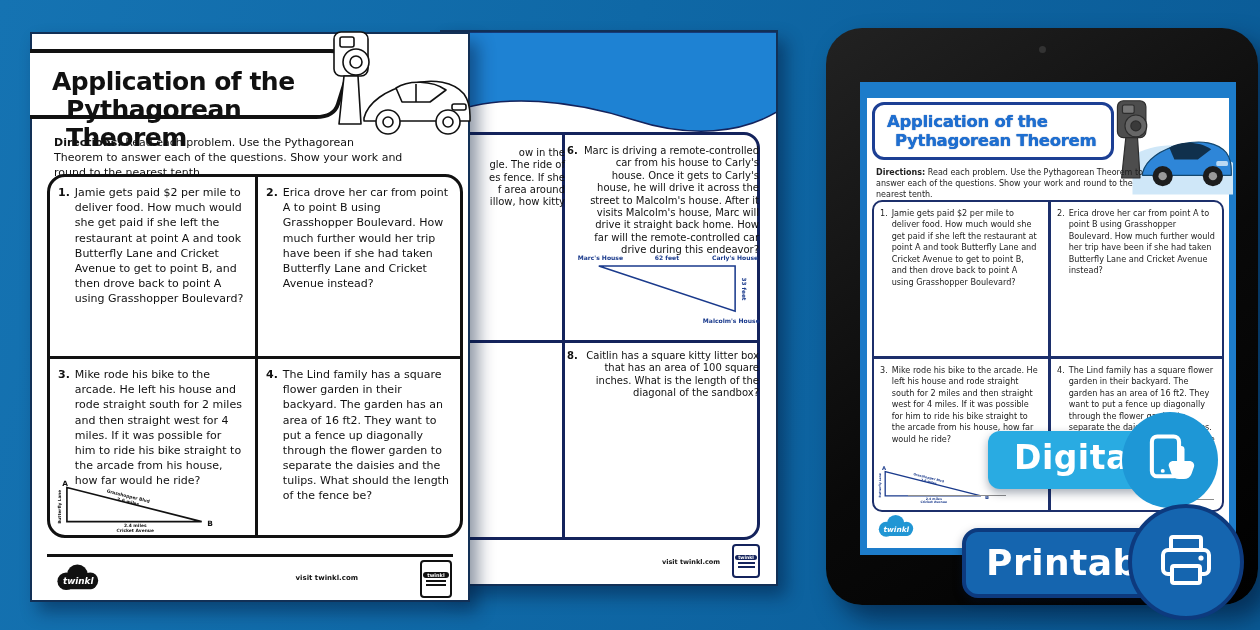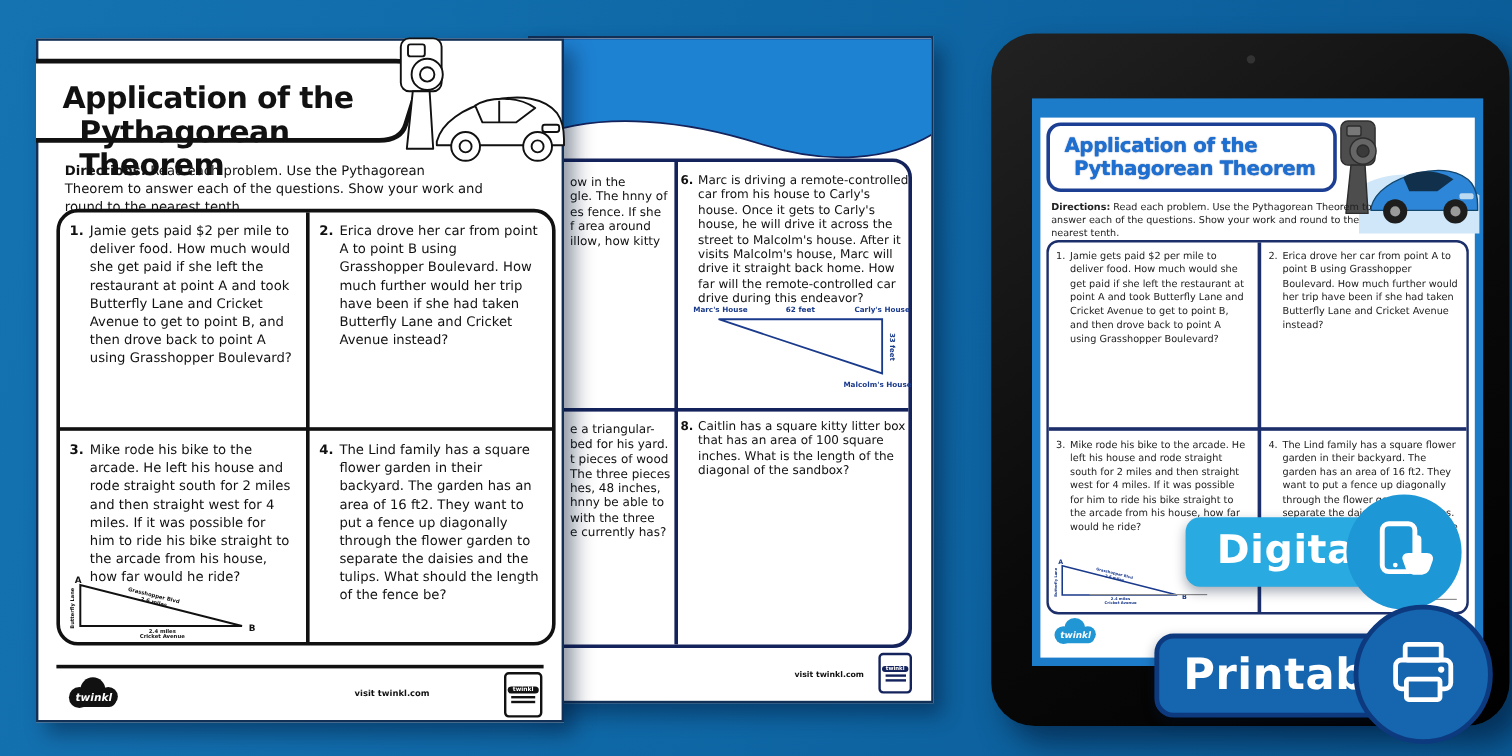--- a/index.html
+++ b/index.html
@@ -4,21 +4,21 @@
 <style>
   * { margin:0; padding:0; box-sizing:border-box; }
   html,body { width:1260px; height:630px; overflow:hidden; }
   body { font-family:"DejaVu Sans", sans-serif; }
   .stage { position:relative; width:1260px; height:630px;
            background:linear-gradient(105deg,#1573b2 0%,#0f68a6 45%,#0a5a95 100%); overflow:hidden; }
 
   
   .page { position:absolute; background:#fff; }
   .back-page { left:440px; top:30px; width:338px; height:556px;
-               border:2px solid #123056; box-shadow:8px 10px 16px rgba(0,20,50,.45); }
+               border:2px solid #123056; box-shadow:8px 10px 16px rgba(0,20,50,.45);text-align:right; }
   .front-page { left:30px; top:32px; width:440px; height:570px;
                 border:2px solid #123056; box-shadow:8px 10px 16px rgba(0,20,50,.45); }
 
   
   .title-box { position:absolute; left:-2px; top:14px; width:340px; height:72px; }
   .title-text { position:absolute; left:22px; top:20px; color:#111; font-weight:bold;
                 font-size:25px; line-height:1.12; letter-spacing:-0.5px; }
   .title-text .l2 { margin-left:14px; }
   .directions { position:absolute; left:22px; top:102px; width:352px;
                 font-size:11px; line-height:1.35; color:#111; }
@@ -131,50 +131,40 @@
       <svg width="338" height="104" viewBox="0 0 338 104">
         <path d="M0,0 H338 V78 C300,102 248,106 192,88 C136,70 58,58 0,84 Z" fill="#1e82d3" stroke="#14235c" stroke-width="1.5"></path>
       </svg>
     </div>
     <div class="bgrid">
       <div class="vline"></div>
       <div class="hline"></div>
 
       <div class="frag frag5">
         <div>ow in the</div>
-        <div>gle. The hnny of</div>
+        <div>gle. The ride of</div>
         <div>es fence. If she</div>
         <div>f area around</div>
         <div>illow, how kitty</div>
       </div>
 
       <div class="bcell b6">
         <span class="num">6.</span>
         <span class="txt">Marc is driving a remote-controlled car from his house to Carly's house. Once it gets to Carly's house, he will drive it across the street to Malcolm's house. After it visits Malcolm's house, Marc will drive it straight back home. How far will the remote-controlled car drive during this endeavor?</span>
       </div>
 
       <svg class="diag6" width="192" height="82" viewBox="0 0 200 82">
         <text x="8" y="9" font-size="6.3" font-weight="bold" fill="#1a3a8c">Marc's House</text>
         <text x="101" y="9" font-size="6.3" font-weight="bold" fill="#1a3a8c" text-anchor="middle">62 feet</text>
         <text x="196" y="9" font-size="6.3" font-weight="bold" fill="#1a3a8c" text-anchor="end">Carly's House</text>
         <polygon points="30,15 172,15 172,62" fill="none" stroke="#1a3a8c" stroke-width="1.6"></polygon>
         <text x="179" y="39" font-size="6" font-weight="bold" fill="#1a3a8c" text-anchor="middle" transform="rotate(90 179,39)">33 feet</text>
         <text x="168" y="74" font-size="6.3" font-weight="bold" fill="#1a3a8c" text-anchor="middle">Malcolm's House</text>
       </svg>
 
-      <div class="frag frag7">
-        <div>e a triangular-</div>
-        <div>bed for his yard.</div>
-        <div>t pieces of wood</div>
-        <div>The three pieces</div>
-        <div>hes, 48 inches,</div>
-        <div>hnny be able to</div>
-        <div>with the three</div>
-        <div>e currently has?</div>
-      </div>
 
       <div class="bcell b8">
         <span class="num">8.</span>
         <span class="txt">Caitlin has a square kitty litter box that has an area of 100 square inches. What is the length of the diagonal of the sandbox?</span>
       </div>
     </div>
     <div class="b-visit">visit twinkl.com</div>
     <div class="b-stamp">
       <span class="s-txt">twinkl</span>
       <span class="s-bar"></span>

